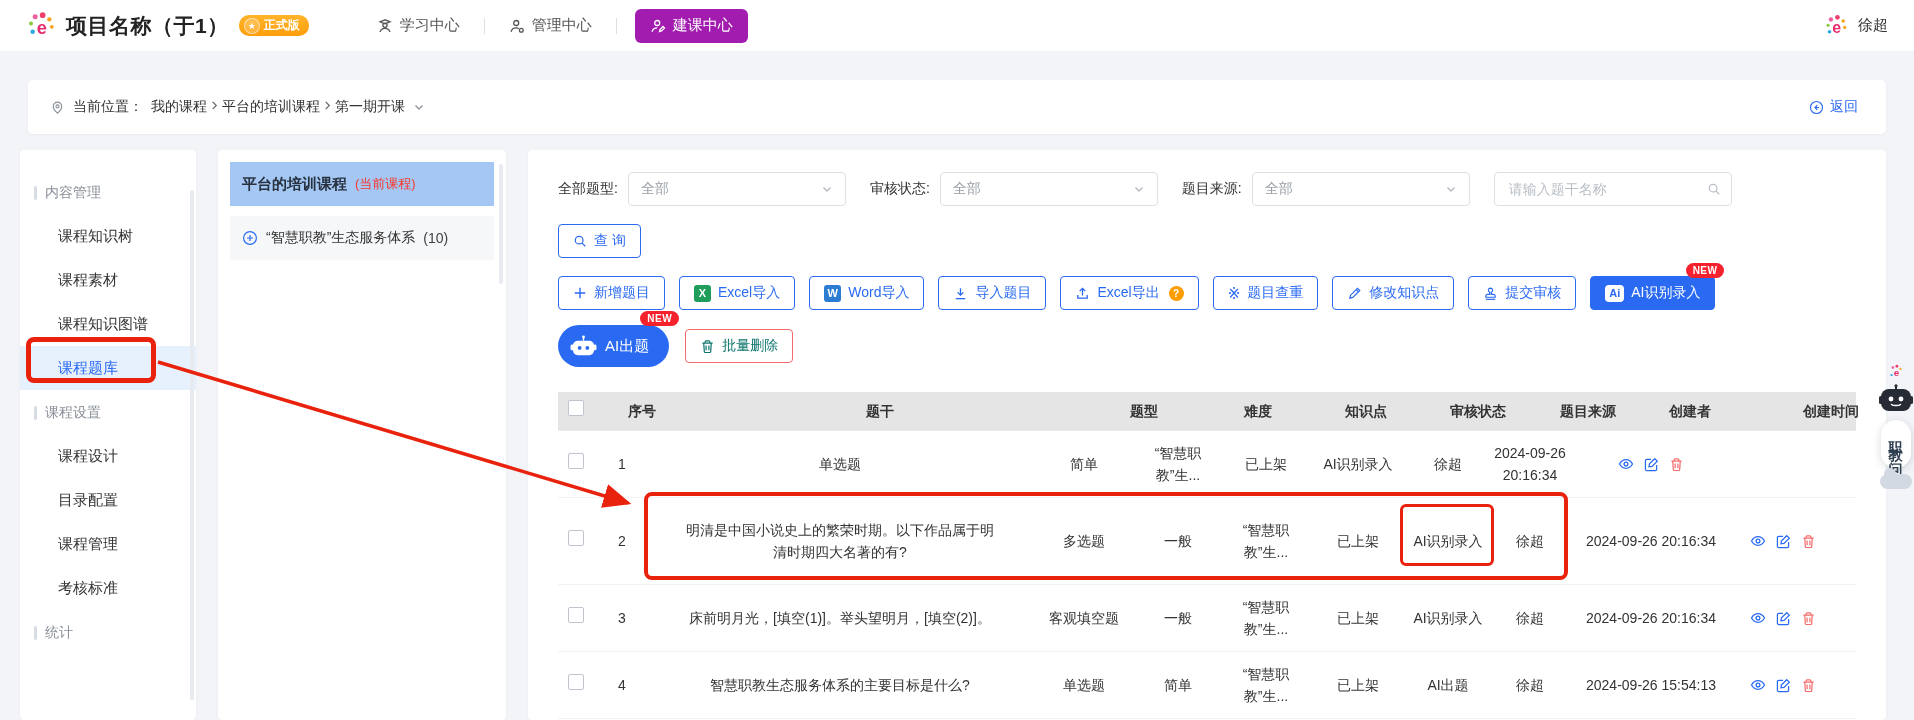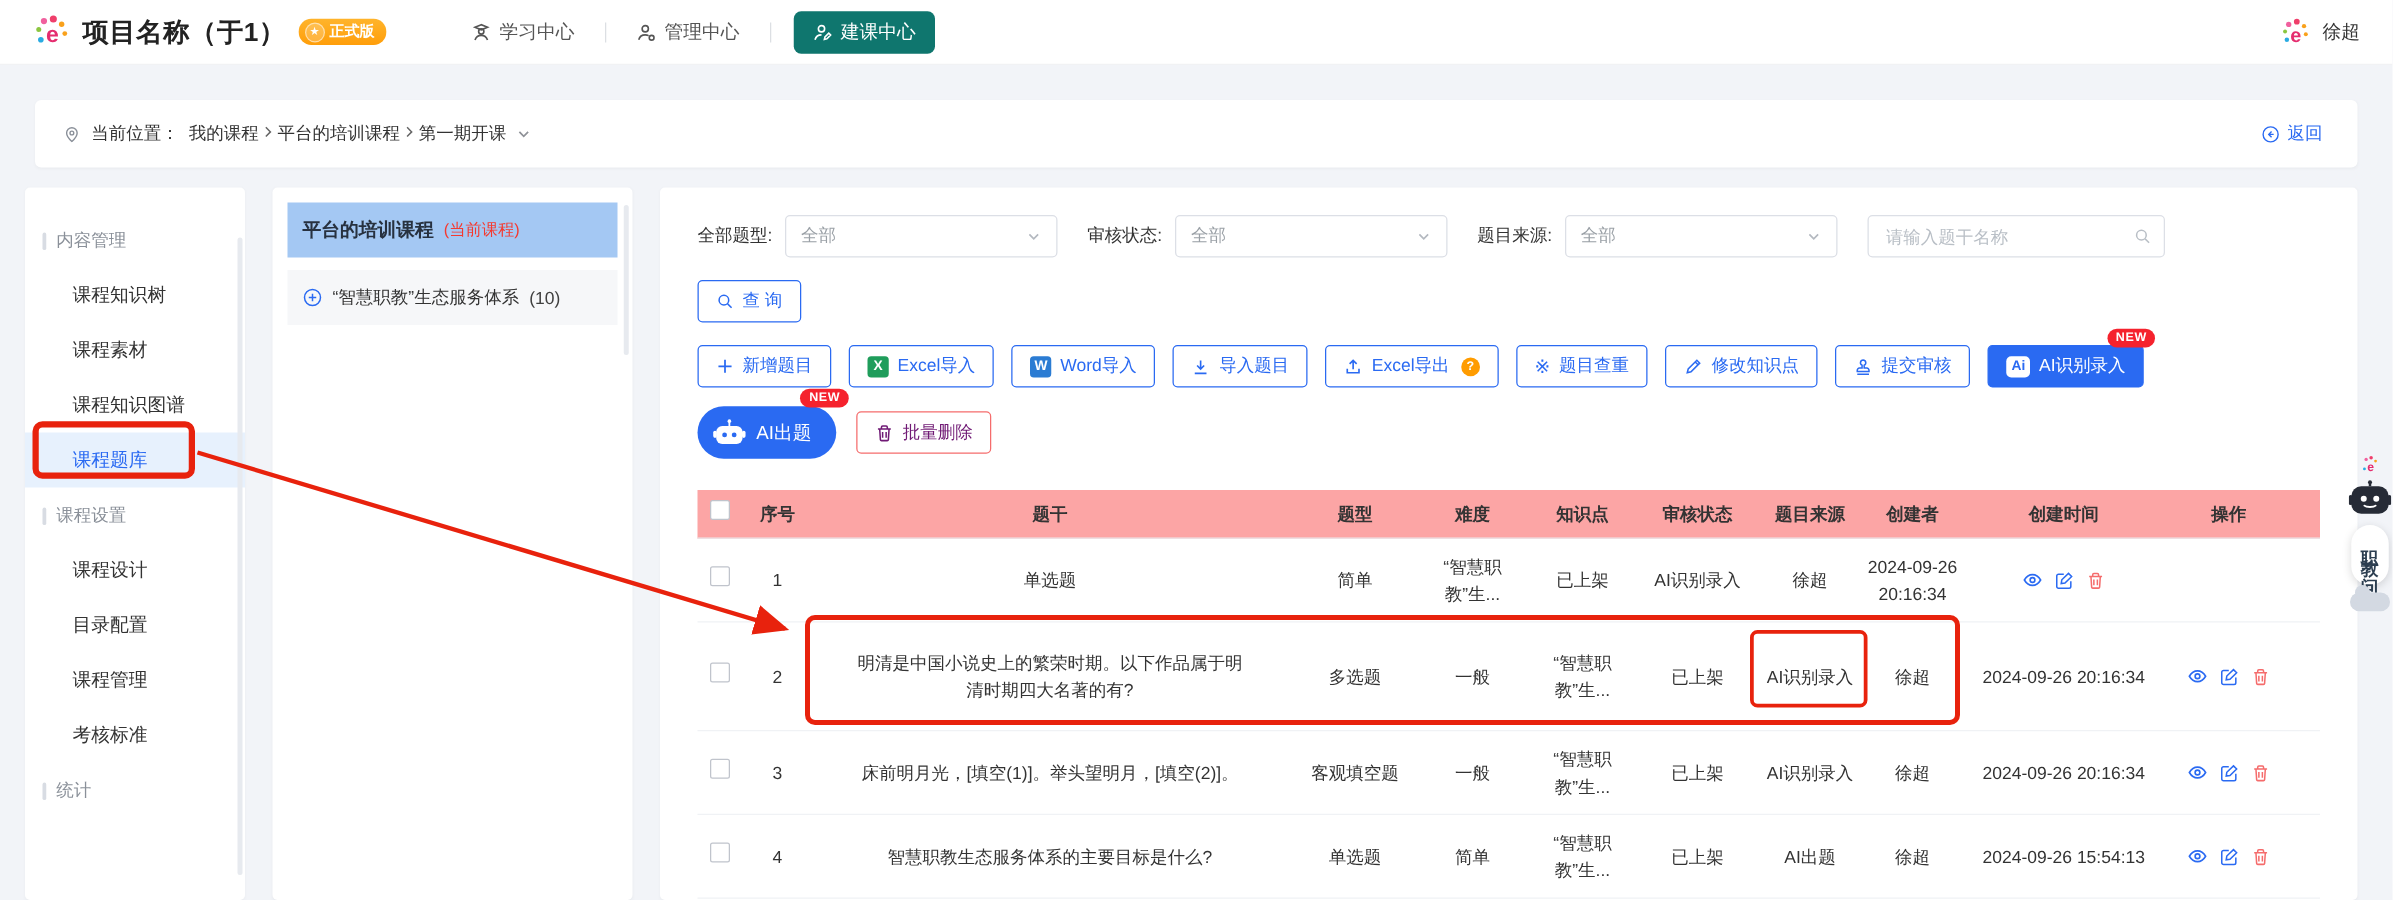--- a/index.html
+++ b/index.html
@@ -13,21 +13,21 @@
   .app-header{position:absolute;left:0;top:0;width:1914px;height:52px;background:#fff;
     display:flex;align-items:center;border-bottom:1px solid #f1f2f4;box-sizing:border-box;padding:0 26px;}
   .h-left{display:flex;align-items:center;gap:10px;}
   .app-title{font-size:21px;font-weight:bold;color:#222;letter-spacing:.5px;}
   .ver-badge{display:inline-flex;align-items:center;gap:4px;background:linear-gradient(180deg,#ffb42b,#ff9e0a);
     color:#fff;font-size:12px;border-radius:10px;padding:2px 9px 2px 5px;font-weight:bold;}
   .medal{width:14px;height:14px;border-radius:50%;background:#fff3;display:inline-flex;align-items:center;justify-content:center;
     color:#fff;font-size:9px;border:1px solid #ffffff88;}
   .h-nav{display:flex;align-items:center;gap:18px;margin-left:62px;}
   .nav-item{display:inline-flex;align-items:center;gap:7px;color:#555;font-size:15px;cursor:pointer;height:34px;padding:0 6px;}
-  .nav-item.active{background:#0f766e;color:#fff;border-radius:6px;padding:0 15px;}
+  .nav-item.active{background:#a21caf;color:#fff;border-radius:6px;padding:0 15px;}
   .nav-sep{width:1px;height:16px;background:#dcdfe3;}
   .h-right{margin-left:auto;display:flex;align-items:center;gap:9px;font-size:15px;color:#333;}
   
   .crumbbar{position:absolute;left:28px;right:28px;top:80px;height:54px;background:#fff;border-radius:5px;
     display:flex;align-items:center;padding:0 22px;box-sizing:border-box;box-shadow:0 1px 3px rgba(0,0,0,.04);}
   .crumb-left{display:flex;align-items:center;gap:8px;color:#333;}
   .crumb-prefix{color:#333;}
   .crumb-item{color:#333;cursor:pointer;}
   .crumb-sep{color:#8a9099;margin:0 2px;display:inline-flex;}
   .back-btn{margin-left:auto;display:inline-flex;align-items:center;gap:6px;color:#2a6af2;background:none;border:none;
@@ -57,38 +57,38 @@
   .select{width:218px;height:34px;border:1px solid #dcdfe6;border-radius:4px;background:#fff;display:flex;align-items:center;
     justify-content:space-between;padding:0 12px;box-sizing:border-box;color:#9aa0a6;cursor:pointer;}
   .searchbox{width:238px;height:34px;border:1px solid #dcdfe6;border-radius:4px;background:#fff;display:flex;align-items:center;
     padding:0 10px 0 12px;box-sizing:border-box;gap:8px;}
   .searchbox input{border:none;outline:none;flex:1;font-size:14px;color:#333;font-family:inherit;background:transparent;}
   .searchbox input::placeholder{color:#b9bfc6;}
   .row-query{margin-bottom:18px;}
   .btn{display:inline-flex;align-items:center;gap:7px;height:34px;padding:0 14px;border-radius:4px;font-size:14px;
     background:#fff;border:1px solid #2a6af2;color:#2a6af2;cursor:pointer;position:relative;font-family:inherit;box-sizing:border-box;}
   .btn.b-primary{background:#2a6af2;color:#fff;border-color:#2a6af2;}
-  .btn.b-danger{border-color:#f56c6c;color:#701a75;}
+  .btn.b-danger{border-color:#f56c6c;color:#0f766e;}
   .actions{display:flex;align-items:center;gap:14px;margin-bottom:14px;flex-wrap:nowrap;}
   .actions2{display:flex;align-items:center;gap:16px;margin-bottom:24px;height:44px;}
   .pill{display:inline-flex;align-items:center;gap:8px;height:42px;border-radius:21px;background:#2a6af2;color:#fff;
     padding:0 20px 0 12px;font-size:15px;border:none;cursor:pointer;position:relative;font-family:inherit;}
   .badge-new{position:absolute;top:-14px;right:-10px;background:#f5222d;color:#fff;font-size:10px;font-weight:bold;
     padding:2px 7px;border-radius:9px;letter-spacing:.5px;}
   .file-chip{width:17px;height:17px;border-radius:3px;color:#fff;font-size:11px;font-weight:bold;display:inline-flex;
     align-items:center;justify-content:center;}
   .ai-chip{width:19px;height:17px;border-radius:4px;background:#fff;color:#2a6af2;font-size:11px;font-weight:bold;
     display:inline-flex;align-items:center;justify-content:center;}
   .help-dot{width:15px;height:15px;border-radius:50%;background:#ff9c00;color:#fff;font-size:10px;font-weight:bold;
     display:inline-flex;align-items:center;justify-content:center;margin-left:2px;}
   .glyph-ic{font-size:15px;line-height:1;}
   
   .tbl{--cols:36px 56px 380px 108px 80px 96px 88px 92px 72px 170px 94px;}
-  .tbl-head{display:grid;grid-template-columns:var(--cols);align-items:center;height:38px;background:#fca5a5;
-    border-bottom:1px solid #e9ecf0;font-weight:bold;color:#333;}
+  .tbl-head{display:grid;grid-template-columns:var(--cols);align-items:center;height:38px;background:#e5e5e5;
+    border-bottom:1px solid #e9ecf0;font-weight:bold;color:#333;gap:20px;}
   .tbl-row{display:grid;grid-template-columns:var(--cols);align-items:center;border-bottom:1px solid #f0f2f5;
     min-height:66px;color:#333;}
   .tbl-row.tall{min-height:86px;}
   .td,.th{text-align:center;line-height:22px;}
   .stem{display:inline-block;max-width:315px;}
   .knw{display:inline-block;max-width:62px;}
   .src{display:inline-block;max-width:72px;}
   .cb{width:14px;height:14px;border:1px solid #c0c4cc;border-radius:2px;background:#fff;display:inline-block;cursor:pointer;}
   .ops{display:flex;align-items:center;justify-content:center;gap:10px;}
   .op{background:none;border:none;padding:0;cursor:pointer;display:inline-flex;}

